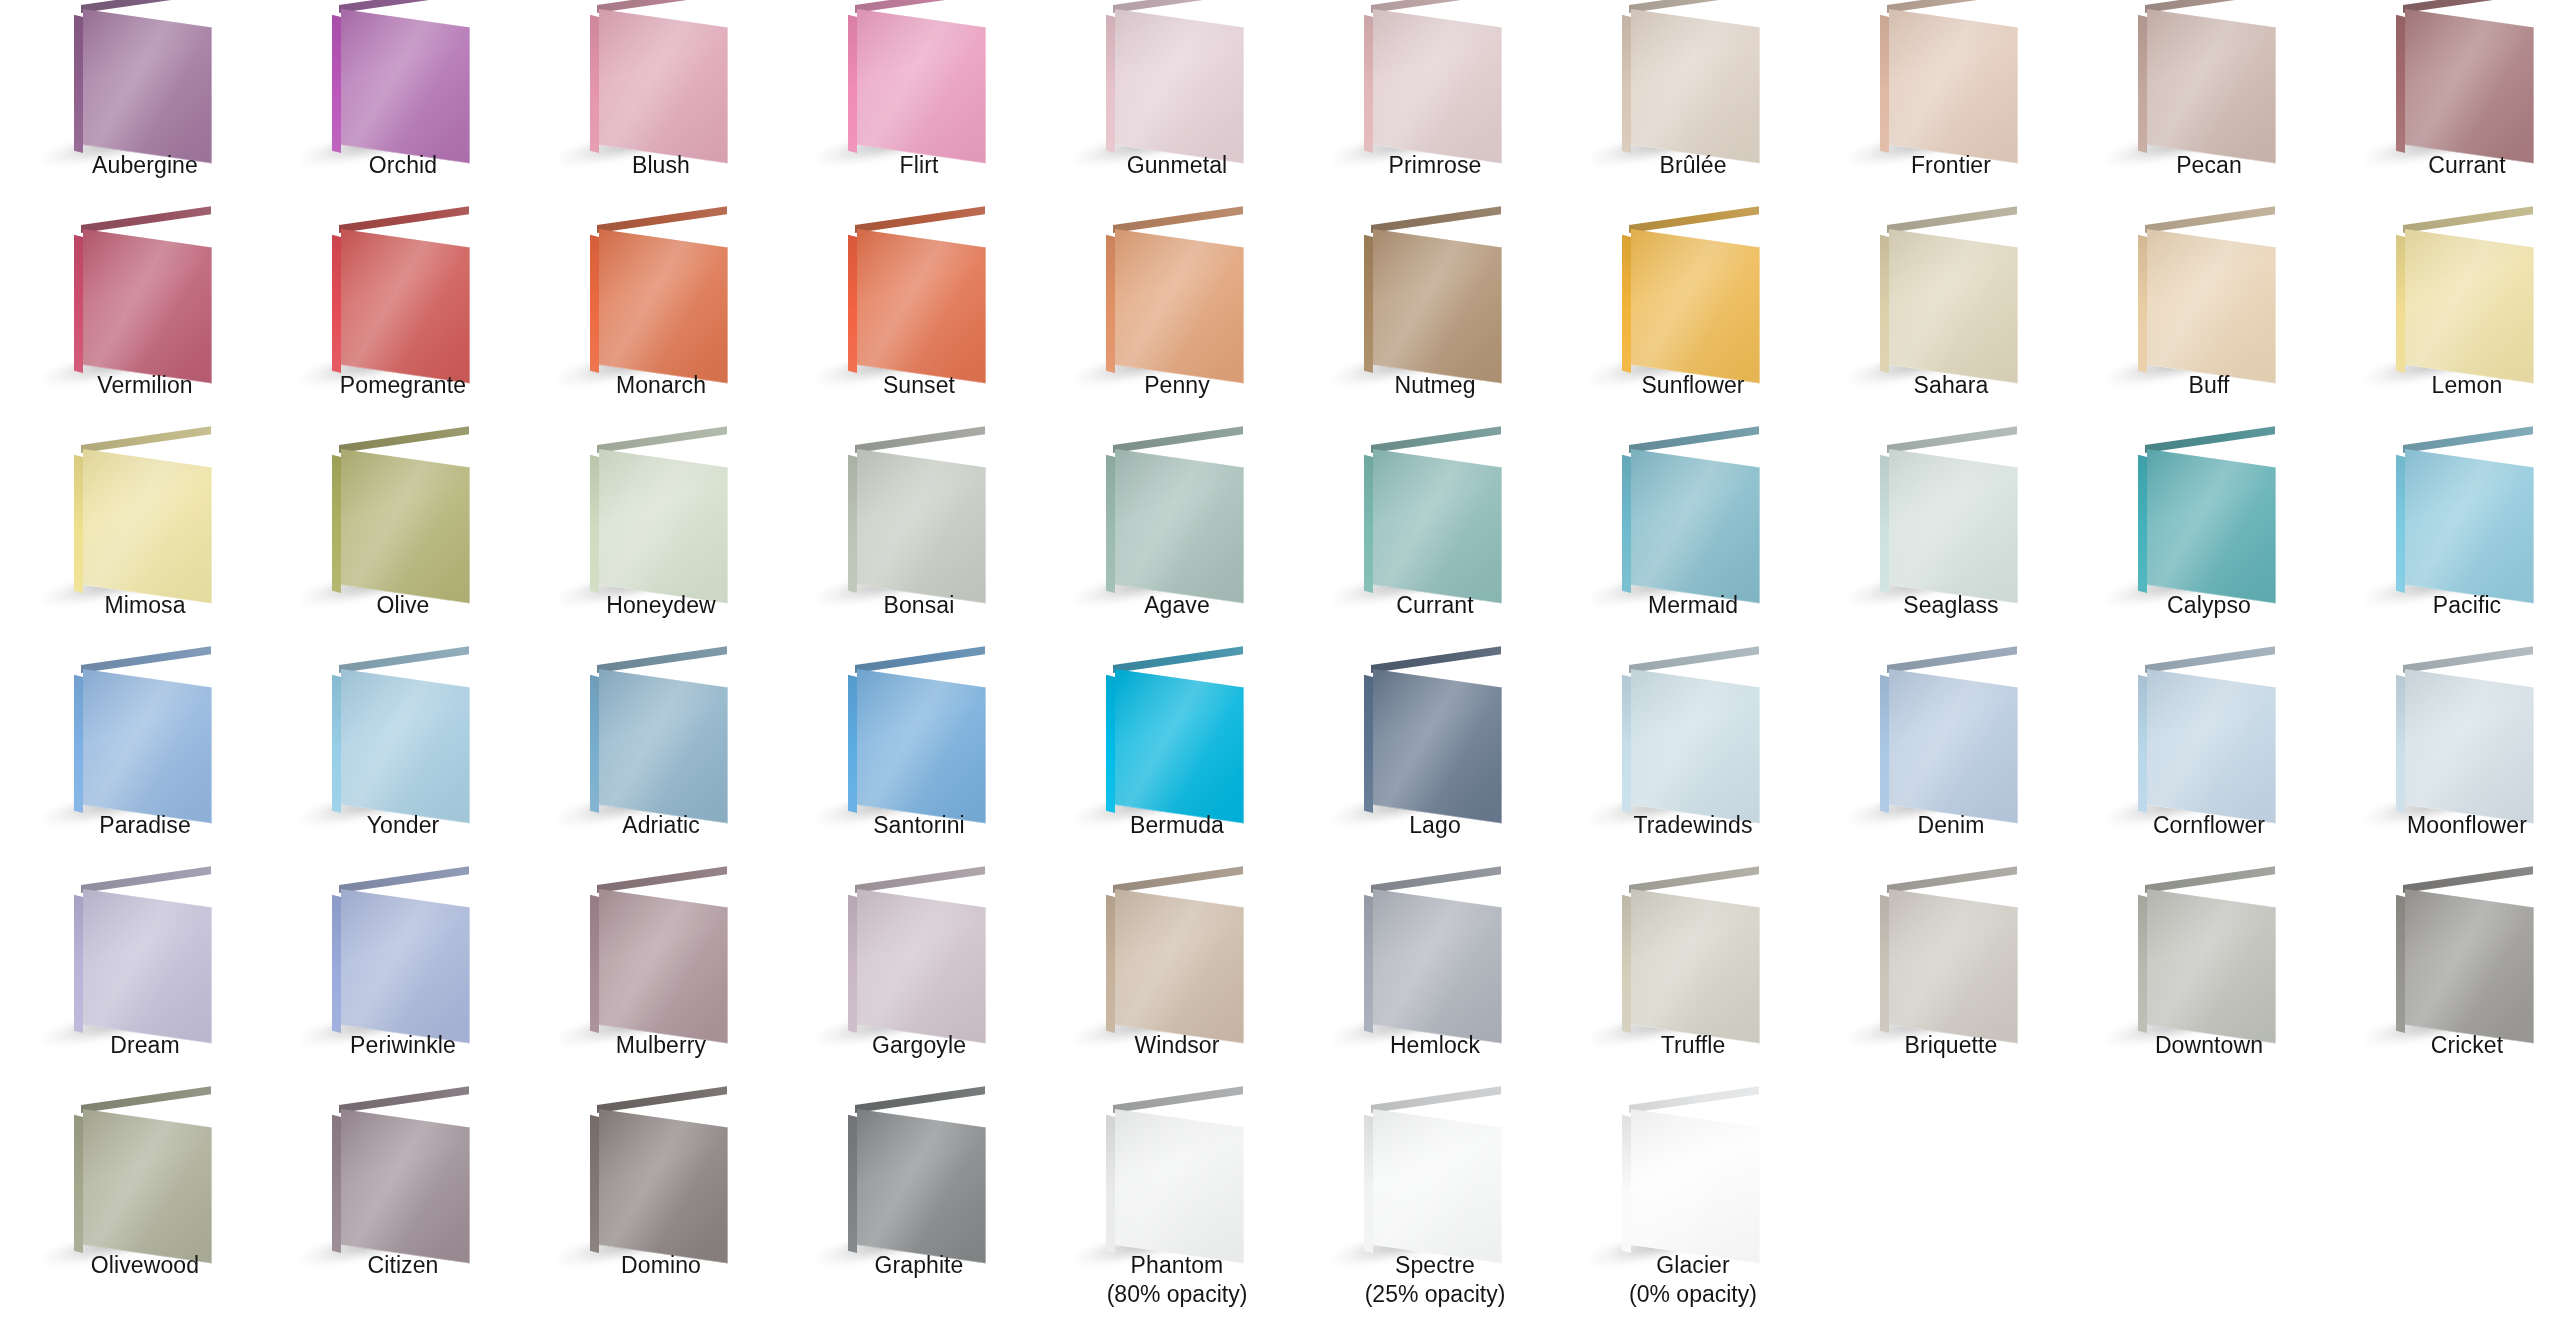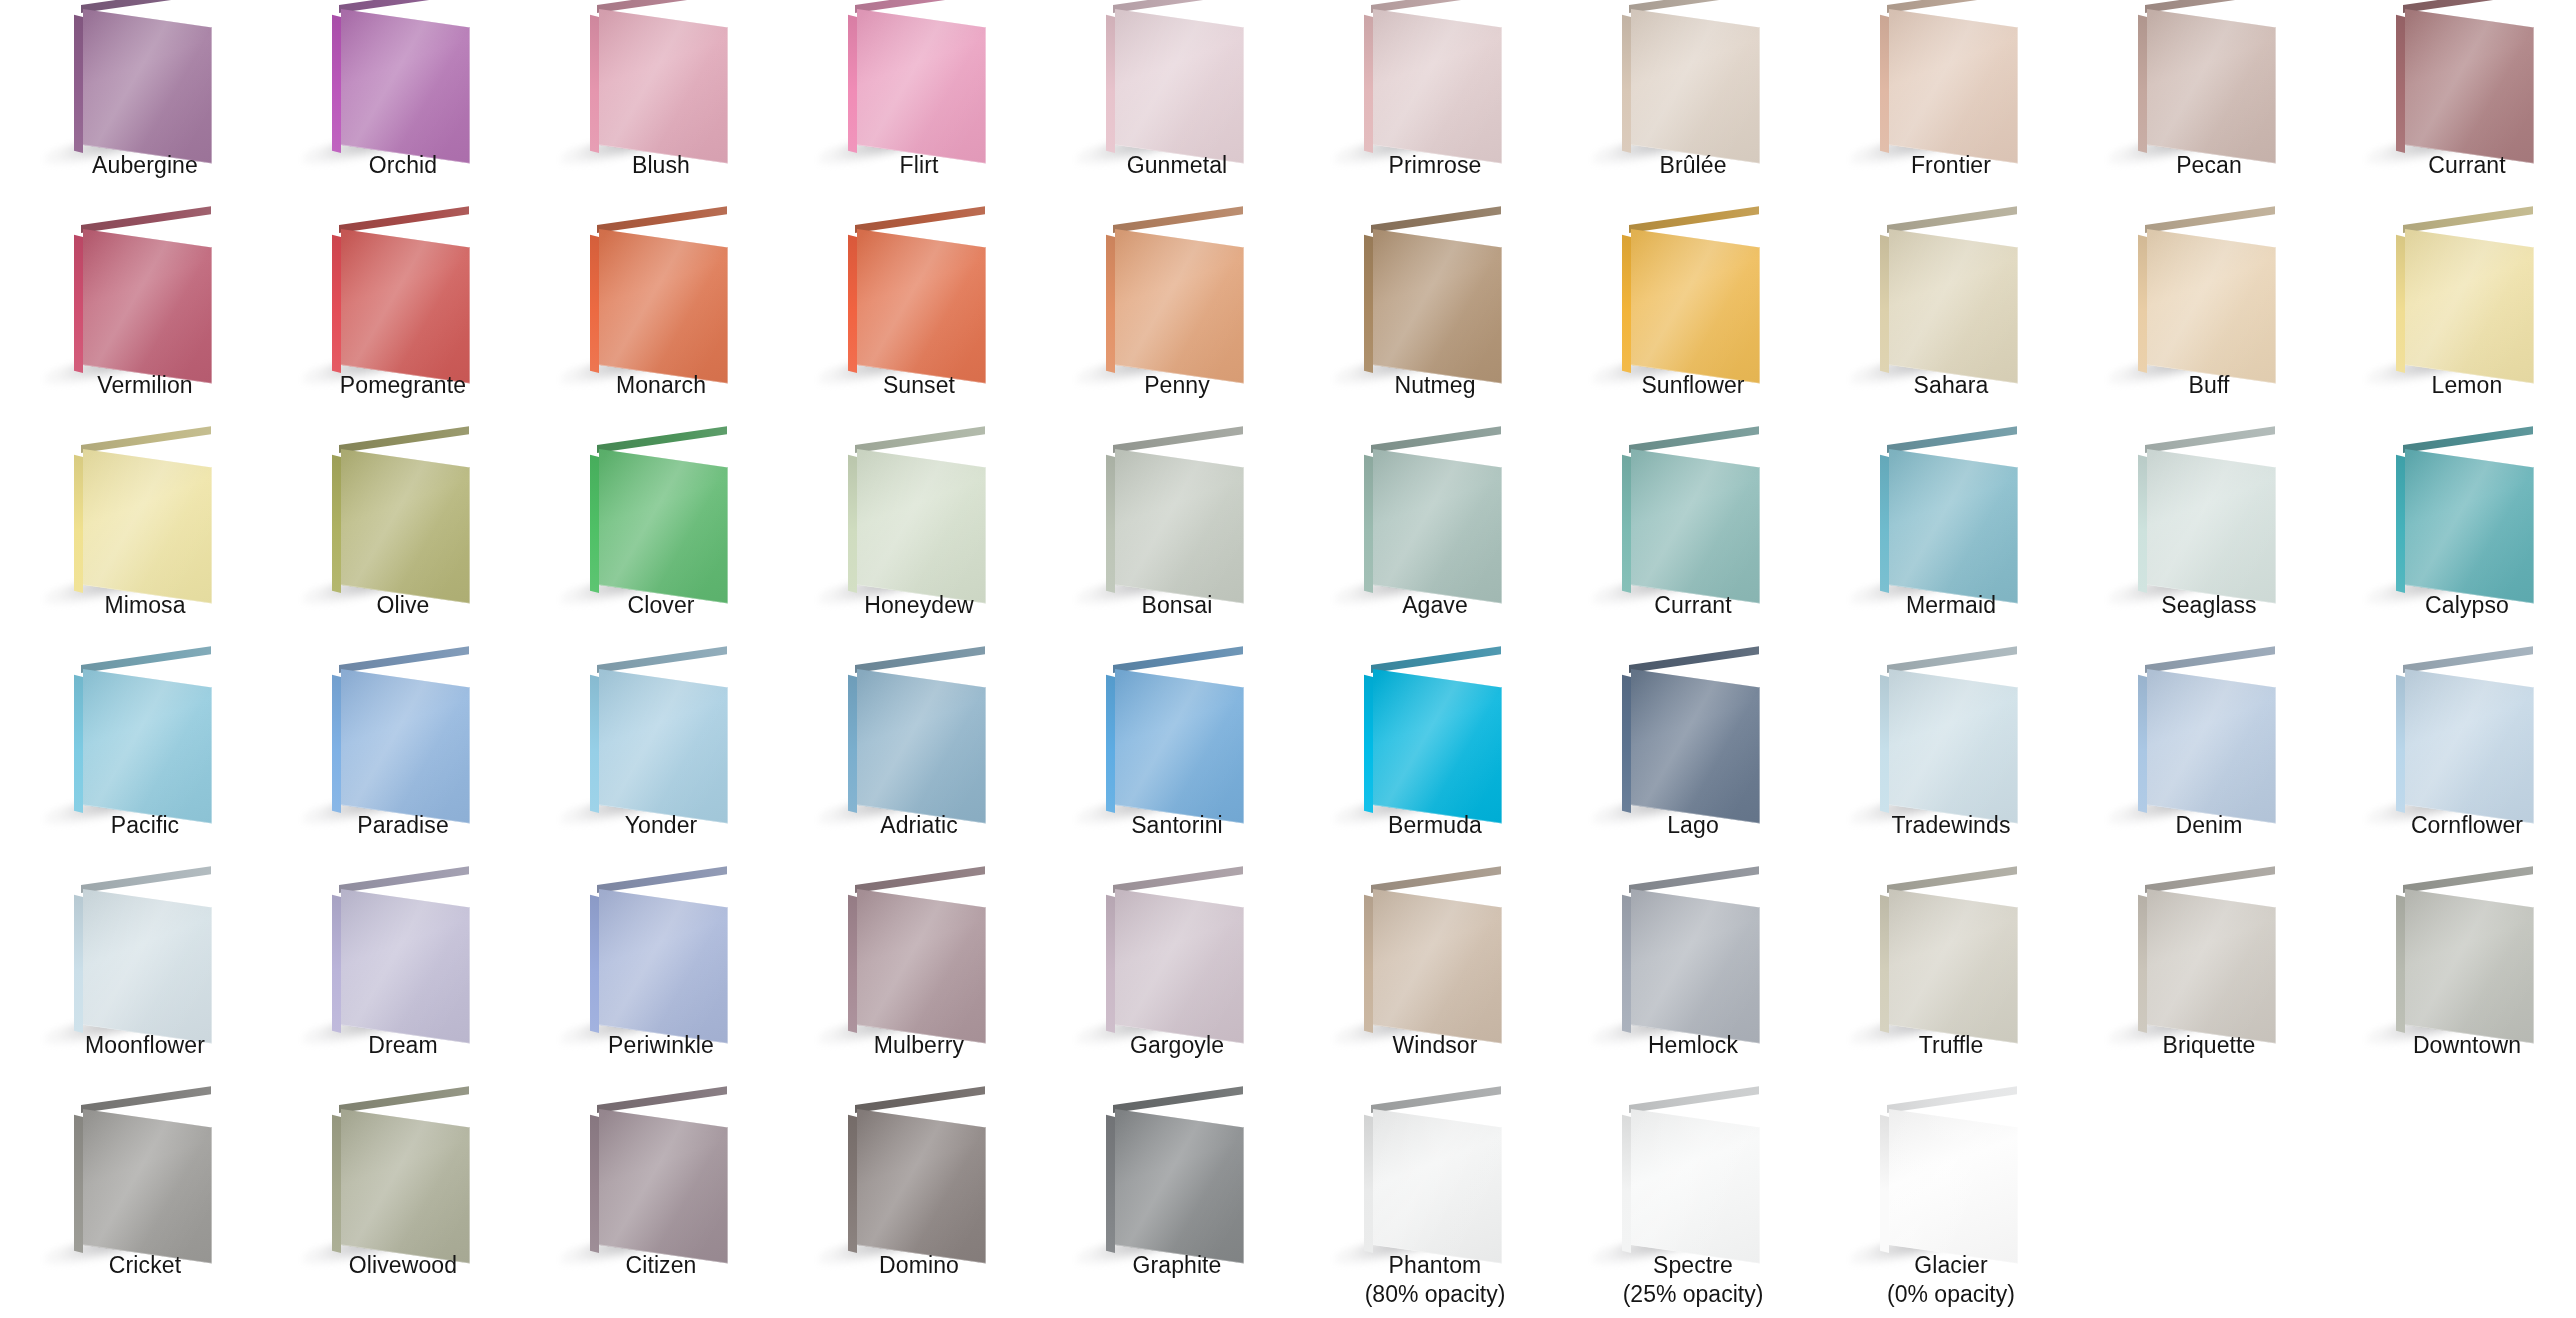--- a/index.html
+++ b/index.html
@@ -399,32 +399,20 @@
         <div class="panel-face" style="background: linear-gradient(152deg, rgb(169, 169, 113) 0%, rgb(184, 184, 127) 38%, rgb(173, 173, 115) 100%);">
           <div class="gloss"></div>
           <div class="rim"></div>
         </div>
       </div>
       <div class="swatch-label">Olive</div>
     </div>
     <div class="swatch-cell">
       <div class="panel-stage">
         <div class="panel-shadow"></div>
-        <div class="panel-edge" style="background: linear-gradient(rgb(71, 173, 92) 0%, rgb(79, 192, 102) 55%, rgb(93, 197, 114) 100%);"></div>
-        <div class="panel-top" style="background: linear-gradient(90deg, rgb(70, 135, 83) 0%, rgb(76, 147, 90) 60%, rgb(94, 158, 107) 100%);"></div>
-        <div class="panel-face" style="background: linear-gradient(152deg, rgb(89, 173, 105) 0%, rgb(103, 188, 119) 38%, rgb(91, 177, 108) 100%);">
-          <div class="gloss"></div>
-          <div class="rim"></div>
-        </div>
-      </div>
-      <div class="swatch-label">Clover</div>
-    </div>
-    <div class="swatch-cell">
-      <div class="panel-stage">
-        <div class="panel-shadow"></div>
         <div class="panel-edge" style="background: linear-gradient(rgb(186, 198, 172) 0%, rgb(207, 220, 191) 55%, rgb(211, 223, 196) 100%);"></div>
         <div class="panel-top" style="background: linear-gradient(90deg, rgb(156, 165, 150) 0%, rgb(170, 179, 163) 60%, rgb(179, 187, 172) 100%);"></div>
         <div class="panel-face" style="background: linear-gradient(152deg, rgb(200, 210, 192) 0%, rgb(215, 225, 207) 38%, rgb(204, 214, 196) 100%);">
           <div class="gloss"></div>
           <div class="rim"></div>
         </div>
       </div>
       <div class="swatch-label">Honeydew</div>
     </div>
     <div class="swatch-cell">

